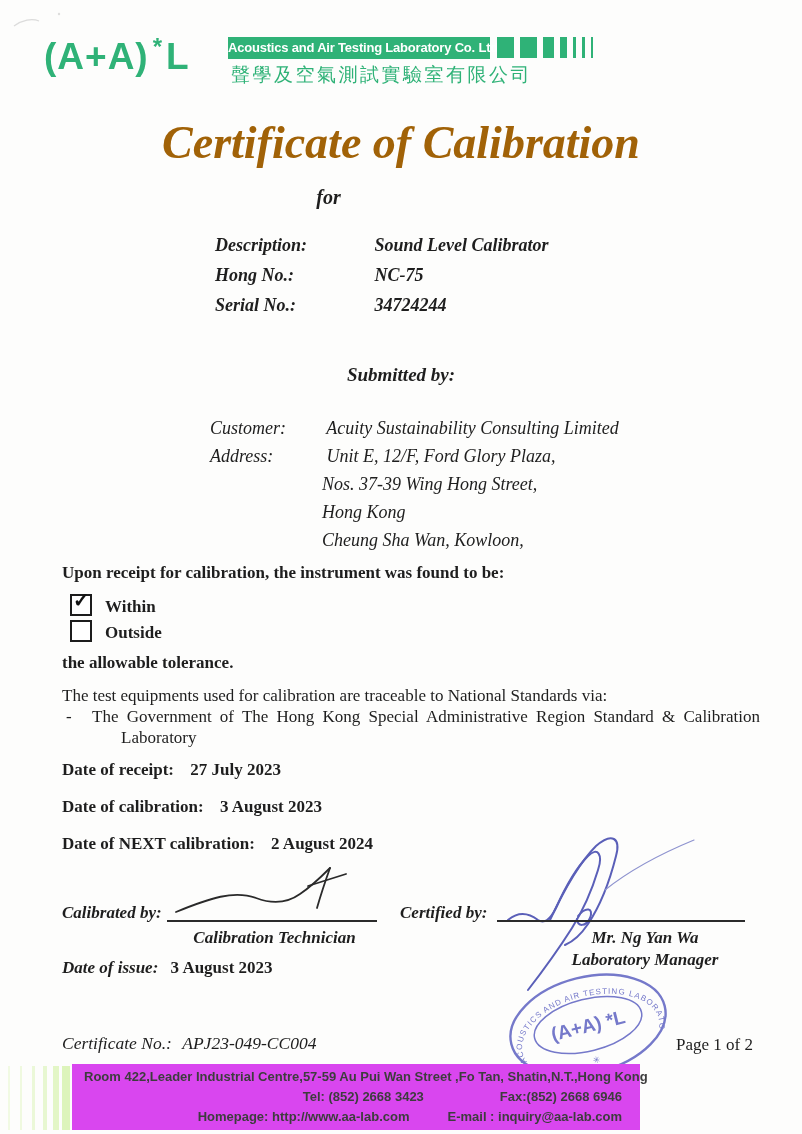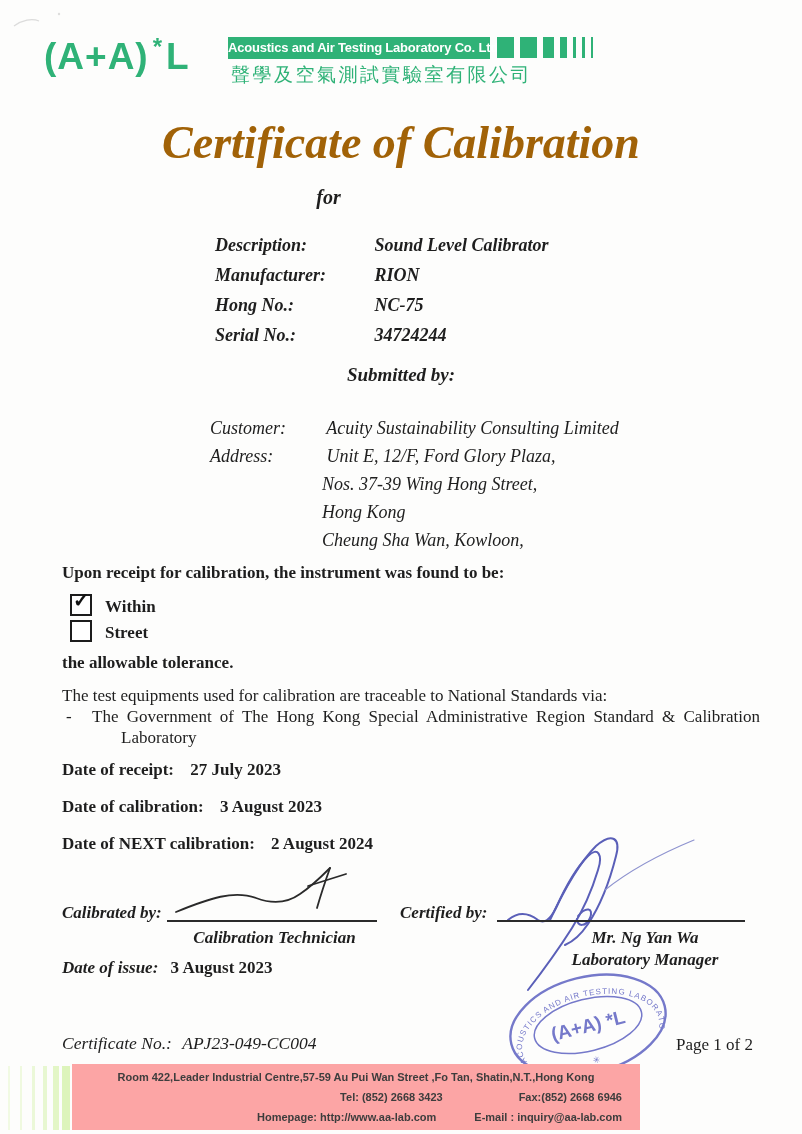--- a/index.html
+++ b/index.html
@@ -24,22 +24,22 @@
   
   .t17{font-size:17px;}
   .t18{font-size:18px;}
   .row-label{display:inline-block;width:155px;}
   .cb{width:18px;height:18px;border:2px solid #1c1c1c;position:relative;
       display:inline-block;background:#fff;}
   .tick{position:absolute;left:1px;top:-8px;font-size:20px;font-weight:bold;color:#111;}
   .sigline{border-bottom:2px solid #2b2b2b;}
   .just{text-align:justify;text-align-last:justify;}
   
-  .footer-block{background:#fca5a5;color:#3d3d3d;font-family:"Liberation Sans",sans-serif;
-                font-weight:bold;font-size:11px;}
+  .footer-block{background:#d946ef;color:#3d3d3d;font-family:"Liberation Sans",sans-serif;
+                font-weight:bold;font-size:13px;}
   .fline{line-height:20px;white-space:nowrap;}
   .stripe{background:#d9f3b4;position:absolute;}
   .stamp-wrap{transform:rotate(-14deg);opacity:0.92;}
 </style>
 </head>
 <body>
 
 <div class="page">
 
   <svg class="abs" style="left:12px;top:10px;" width="60" height="24" viewBox="0 0 60 24">
@@ -64,24 +64,20 @@
 
   <div class="abs bi center" style="left:0;width:802px;top:116px;font-size:46px;color:#a16207;">Certificate of Calibration</div>
   <div class="abs bi center" style="left:0;width:657px;top:186px;font-size:20px;">for</div>
 
   <div class="abs t18 bi" style="left:215px;top:230px;line-height:30px;">
     <div>
       <span class="row-label">Description:</span>
       <span>Sound Level Calibrator</span>
     </div>
     <div>
-      <span class="row-label">Manufacturer:</span>
-      <span>RION</span>
-    </div>
-    <div>
       <span class="row-label">Hong No.:</span>
       <span>NC-75</span>
     </div>
     <div>
       <span class="row-label">Serial No.:</span>
       <span>34724244</span>
     </div>
   </div>
 
   <div class="abs bi center" style="left:0;width:802px;top:364px;font-size:19px;">Submitted by:</div>
@@ -105,21 +101,21 @@
   <div class="abs" style="left:70px;top:594px;">
     <span class="cb">
       <span class="tick">✓</span>
     </span>
     <span class="b t17" style="margin-left:9px;vertical-align:4px;">Within</span>
   </div>
   <div class="abs" style="left:70px;top:620px;">
     <span class="cb">
       <span class="tick"></span>
     </span>
-    <span class="b t17" style="margin-left:9px;vertical-align:4px;">Street</span>
+    <span class="b t17" style="margin-left:9px;vertical-align:4px;">Outside</span>
   </div>
 
   <div class="abs b t17" style="left:62px;top:653px;">the allowable tolerance.</div>
 
   <div class="abs t17" style="left:62px;top:686px;">The test equipments used for calibration are traceable to National Standards via:</div>
   <div class="abs t17" style="left:66px;top:707px;">-</div>
   <div class="abs t17 just" style="left:92px;top:707px;width:668px;">The Government of The Hong Kong Special Administrative Region Standard &amp; Calibration</div>
   <div class="abs t17" style="left:92px;top:728px;margin-left:29px;">Laboratory</div>
 
   <div class="abs b t17" style="left:62px;top:760px;">

